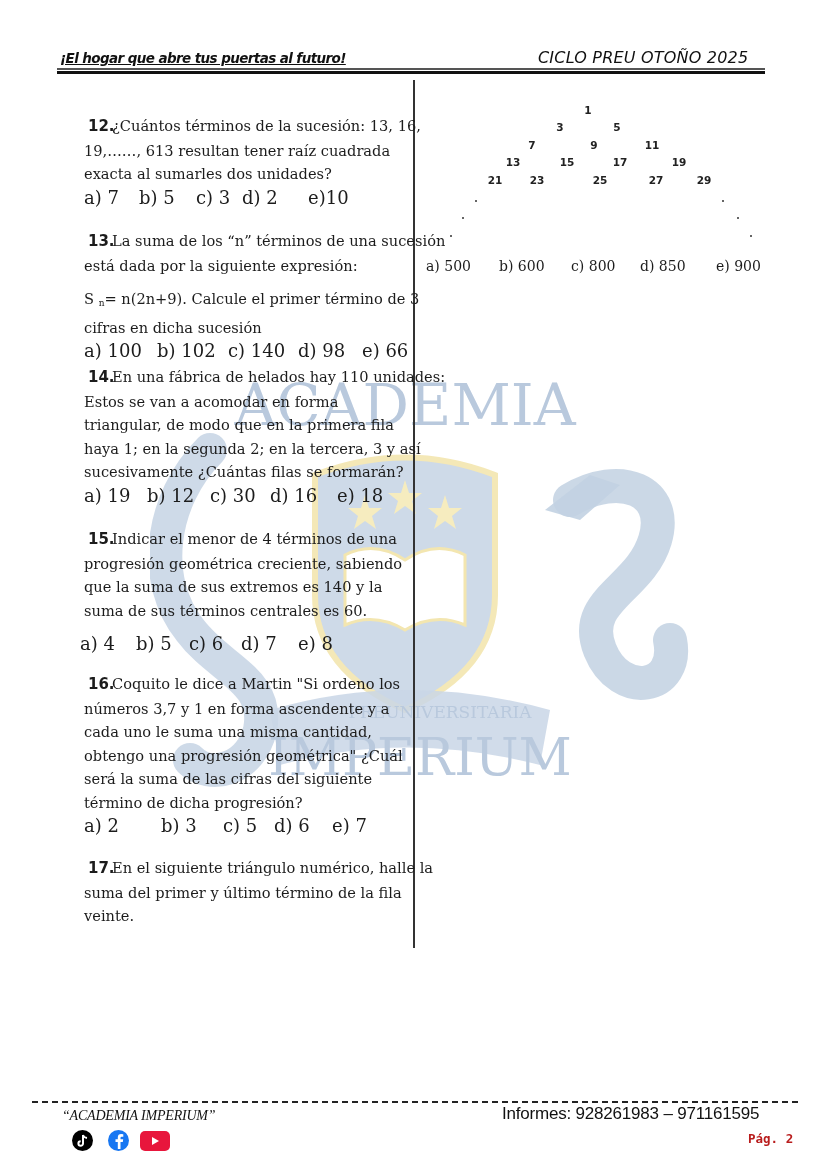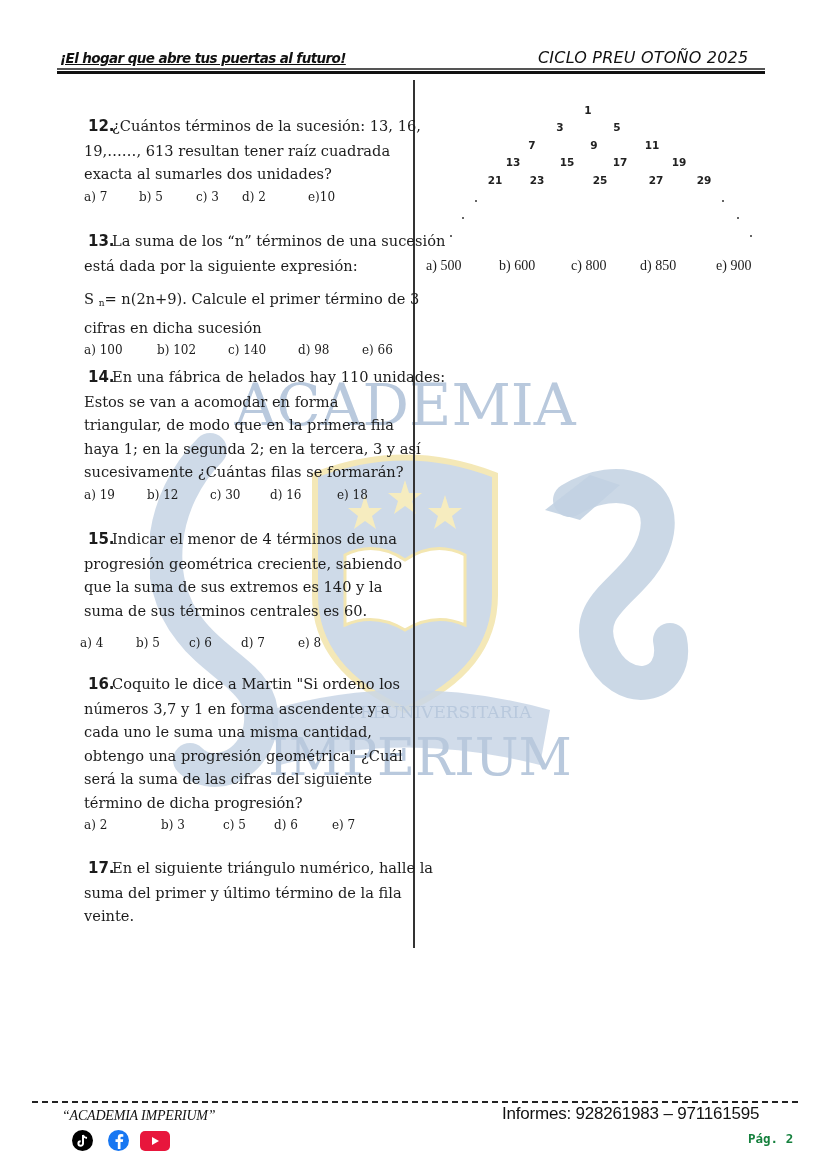--- a/index.html
+++ b/index.html
@@ -25,36 +25,36 @@
 
   
   .wm { left: 150px; top: 380px; width: 560px; height: 440px; pointer-events: none; }
   .wm-text { font-family: "DejaVu Serif", serif; fill: #b9c9dd; }
 
   
   .q { left: 60px; width: 352px; font-size: 14.6px; line-height: 23.5px; color: #1c1c1c; }
   .q .num { font-family: "DejaVu Sans", sans-serif; font-weight: bold; font-size: 15px; display: inline-block; width: 24px; margin-left: 28px; }
   .q .line { display: block; padding-left: 24px; white-space: nowrap; }
   .q .line.first { padding-left: 0; }
-  .opts { display: block; padding-left: 24px; white-space: nowrap; font-size: 12px; }
+  .opts { display: block; padding-left: 24px; white-space: nowrap; font-size: 18px; }
   .opt { display: inline-block; }
   .formula { display: block; padding-left: 24px; margin-top: 10px; white-space: nowrap; }
   .sub { font-size: 9px; vertical-align: -2px; }
 
   
   .tri { font-family: "DejaVu Sans", sans-serif; font-weight: bold; font-size: 10.5px; color: #222; transform: translate(-50%, -50%); }
   .dot { width: 2px; height: 2px; background: #333; border-radius: 50%; }
-  .r-opts { left: 426px; top: 258px; font-size: 14px; white-space: nowrap; color: #1c1c1c; font-family: Liberation Serif, serif; }
+  .r-opts { left: 426px; top: 258px; font-size: 14px; white-space: nowrap; color: #1c1c1c; }
   .r-opts .opt { margin-right: 0; }
 
   
   .footer-dash { left: 32px; top: 1101px; width: 766px; height: 0; border-top: 2.5px dashed #222; }
   .footer-brand { left: 62px; top: 1108px; font-family: "Liberation Serif", serif; font-style: italic; font-size: 14px; color: #111; letter-spacing: -0.2px; }
   .footer-info { left: 502px; top: 1104px; font-family: "Liberation Sans", sans-serif; font-size: 17px; color: #111; letter-spacing: -0.2px; }
-  .footer-page { left: 748px; top: 1131px; font-family: "DejaVu Sans Mono", monospace; font-weight: bold; font-size: 12.5px; color: #15803d; }
+  .footer-page { left: 748px; top: 1131px; font-family: "DejaVu Sans Mono", monospace; font-weight: bold; font-size: 12.5px; color: #b91c1c; }
   .social { top: 1130px; width: 21px; height: 21px; display: flex; align-items: center; justify-content: center; }
 </style>
 </head>
 <body>
 
 <div class="abs hdr-left">¡El hogar que abre tus puertas al futuro!</div>
 <div class="abs hdr-right">CICLO  PREU OTOÑO 2025</div>
 <div class="abs hdr-line1"></div>
 <div class="abs hdr-line2"></div>
 

